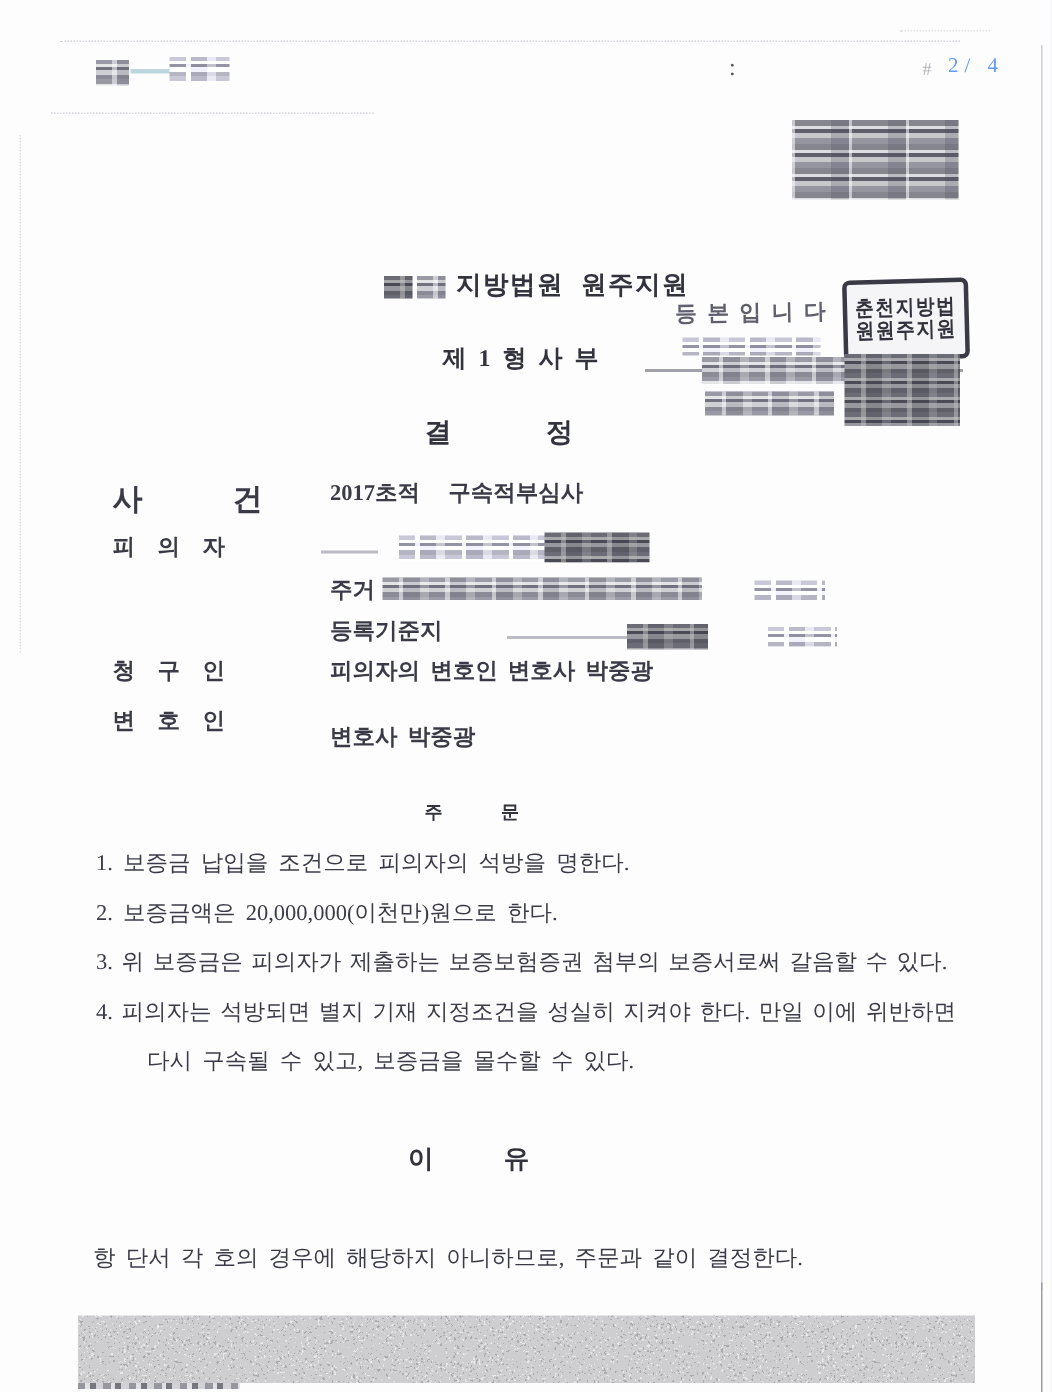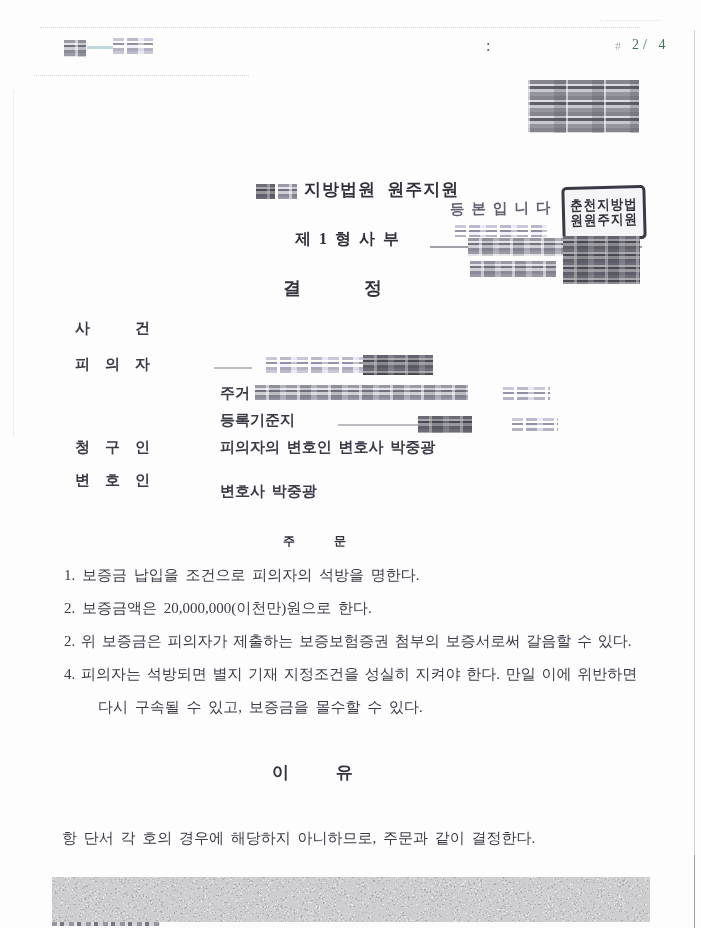--- a/index.html
+++ b/index.html
@@ -36,21 +36,21 @@
 
 <div class="page">
 
   <div class="dotline" style="left:40px;top:27px;width:600px;"></div>
   <div class="dotline" style="left:600px;top:20px;width:60px;opacity:.35;"></div>
   <div class="mosaic" style="left:64px;top:40px;width:22px;height:17px;"></div>
   <div style="position:absolute;left:87px;top:46px;width:27px;height:3px;background:#bcd8dc;"></div>
   <div class="mosaic light" style="left:113px;top:38px;width:40px;height:18px;"></div>
   <div class="t" style="left:486px;top:37px;font-size:16px;color:#55555f;">:</div>
   <span class="t" style="left:615px;top:39px;font-size:12px;color:#6a6a74;opacity:.5;">#</span>
-  <div class="t" style="left:632px;top:37px;font-size:14px;color:#14532d;opacity:.8;letter-spacing:4px;">2/ 4</div>
+  <div class="t" style="left:632px;top:37px;font-size:14px;color:#3b82f6;opacity:.8;letter-spacing:4px;">2/ 4</div>
   <div class="dotline" style="left:34px;top:75px;width:215px;"></div>
 
   <div class="mosaic-big" style="left:528px;top:80px;width:111px;height:53px;"></div>
 
   <div class="mosaic dark" style="left:256px;top:184px;width:19px;height:15px;"></div>
   <div class="mosaic" style="left:278px;top:184px;width:19px;height:15px;"></div>
   <div class="t hd" style="left:304px;top:178px;font-size:17px;letter-spacing:1px;word-spacing:6px;">지방법원 원주지원</div>
 
   <div class="stamp">등본입니다</div>
 
@@ -62,21 +62,22 @@
   <div class="t hd" style="left:295px;top:229px;font-size:16px;letter-spacing:8px;font-weight:600;">제1형사부</div>
 
   <div class="mosaic light" style="left:455px;top:225px;width:92px;height:12px;"></div>
   <div class="hline" style="left:430px;top:246px;width:212px;"></div>
   <div class="mosaic" style="left:468px;top:238px;width:122px;height:18px;"></div>
   <div class="mosaic" style="left:470px;top:261px;width:86px;height:16px;"></div>
   <div class="mosaic dark" style="left:563px;top:236px;width:77px;height:48px;"></div>
 
   <div class="t hd" style="left:283px;top:276px;font-size:18px;">결              정</div>
 
-  <div class="t" style="left:75px;top:319px;font-size:15px;font-weight:600;">사            건</div>
+  <div class="t" style="left:75px;top:319px;font-size:20px;font-weight:600;">사            건</div>
+  <div class="t" style="left:220px;top:319px;font-size:15px;font-weight:600;">2017초적     구속적부심사</div>
 
   <div class="t" style="left:75px;top:355px;font-size:15px;font-weight:600;">피    의    자</div>
   <div class="hline" style="left:214px;top:367px;width:38px;opacity:.6;"></div>
   <div class="mosaic light" style="left:266px;top:357px;width:100px;height:17px;"></div>
   <div class="mosaic dark" style="left:363px;top:355px;width:70px;height:20px;"></div>
 
   <div class="t" style="left:220px;top:384px;font-size:15px;font-weight:600;">주거</div>
   <div class="mosaic" style="left:255px;top:385px;width:213px;height:15px;"></div>
   <div class="mosaic light" style="left:503px;top:387px;width:47px;height:13px;"></div>
 
@@ -87,21 +88,21 @@
 
   <div class="t" style="left:75px;top:438px;font-size:15px;font-weight:600;text-align:right;">청    구    인</div>
   <div class="t" style="left:220px;top:438px;font-size:15px;font-weight:600;word-spacing:3px;">피의자의 변호인 변호사 박중광</div>
 
   <div class="t" style="left:75px;top:471px;font-size:15px;font-weight:600;">변    호    인</div>
   <div class="t" style="left:220px;top:471px;font-size:15px;font-weight:600;word-spacing:3px;margin-top:11px;">변호사 박중광</div>
 
   <div class="t hd" style="left:283px;top:533px;font-size:12px;">주             문</div>
   <div class="t" style="left:64px;top:566px;font-size:15px;word-spacing:3px;">1. 보증금 납입을 조건으로 피의자의 석방을 명한다.</div>
   <div class="t" style="left:64px;top:599px;font-size:15px;word-spacing:3px;">2. 보증금액은 20,000,000(이천만)원으로 한다.</div>
-  <div class="t" style="left:64px;top:632px;font-size:15px;word-spacing:2px;">2. 위 보증금은 피의자가 제출하는 보증보험증권 첨부의 보증서로써 갈음할 수 있다.</div>
+  <div class="t" style="left:64px;top:632px;font-size:15px;word-spacing:2px;">3. 위 보증금은 피의자가 제출하는 보증보험증권 첨부의 보증서로써 갈음할 수 있다.</div>
   <div class="t" style="left:64px;top:665px;font-size:15px;word-spacing:2px;">4. 피의자는 석방되면 별지 기재 지정조건을 성실히 지켜야 한다. 만일 이에 위반하면</div>
   <div class="t" style="left:98px;top:698px;font-size:15px;word-spacing:3px;">다시 구속될 수 있고, 보증금을 몰수할 수 있다.</div>
 
   <div class="t hd" style="left:272px;top:761px;font-size:17px;">이           유</div>
   <div class="t" style="left:62px;top:829px;font-size:15px;word-spacing:3px;">항 단서 각 호의 경우에 해당하지 아니하므로, 주문과 같이 결정한다.</div>
 
   <svg style="position:absolute;left:52px;top:877px;" width="598" height="45">
     <filter id="noiseF" x="0" y="0" width="100%" height="100%">
       <feTurbulence type="fractalNoise" baseFrequency="0.55" numOctaves="2" seed="7" stitchTiles="stitch"></feTurbulence>
       <feColorMatrix type="matrix" values="0.33 0.33 0.33 0 0  0.33 0.33 0.33 0 0  0.33 0.33 0.33 0 0  0 0 0 0 1"></feColorMatrix>

